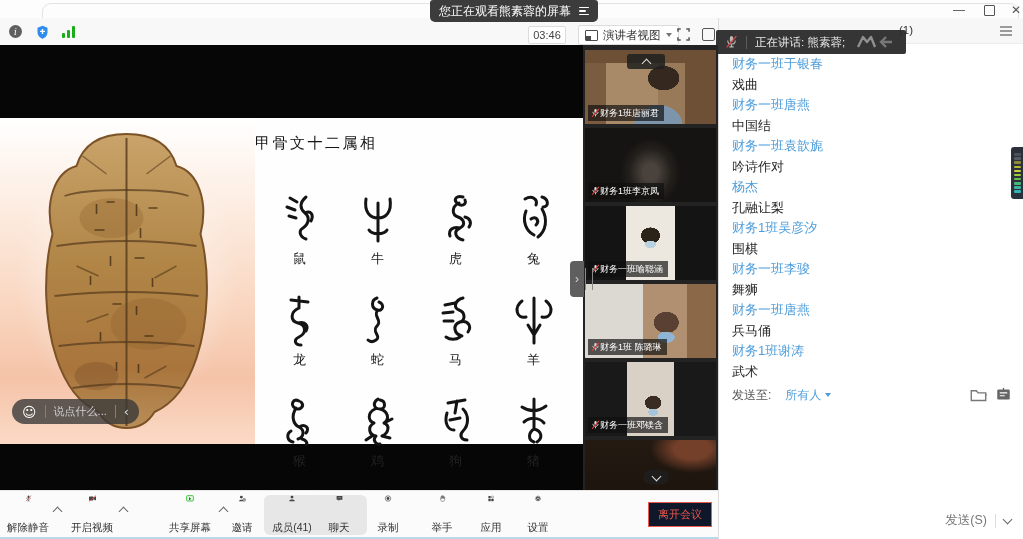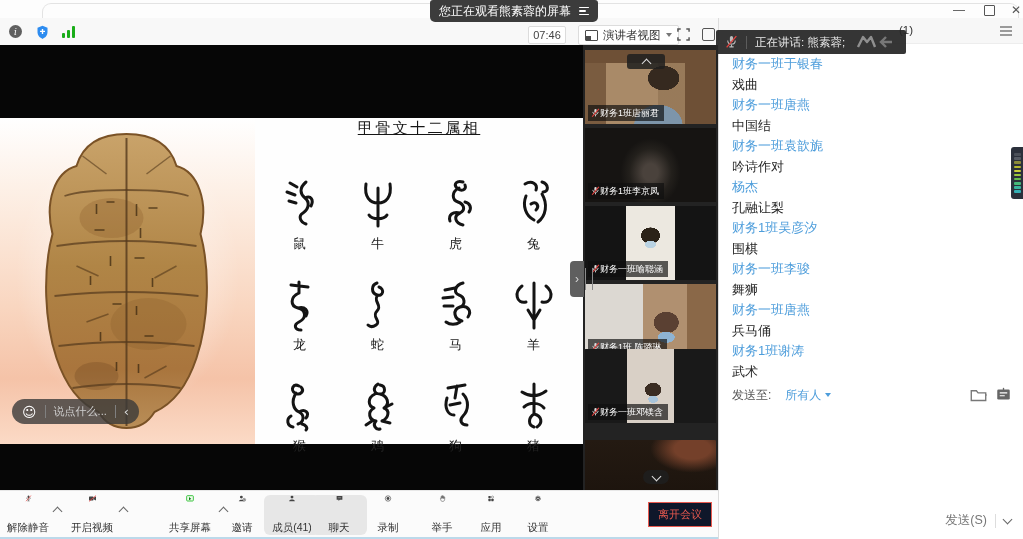--- a/index.html
+++ b/index.html
@@ -35,21 +35,21 @@
   #speak-ovl{left:716px;top:30px;height:24px;background:rgba(38,38,38,.93);border-radius:2px;z-index:55;
     display:flex;align-items:center;padding:0 9px;color:#e9e9e9;font-size:11.5px;}
   #speak-ovl .sep{width:1px;height:13px;background:#5c5c5c;margin:0 8px;}
   
   #stage{left:0;top:45px;width:583px;height:445px;background:#060606;overflow:hidden;}
   #slide{left:0;top:73px;width:583px;height:326px;}
   #slide-left{left:0;top:0;width:255px;height:326px;
     background:radial-gradient(ellipse 160px 200px at 50% 48%, rgba(255,255,255,.75), rgba(255,255,255,0) 70%),
     linear-gradient(180deg,#ffffff 0%,#fdf0e6 22%,#f9d6c0 58%,#f5c3a8 80%,#fbdac6 100%);}
   #slide-right{left:255px;top:0;width:328px;height:326px;background:#fefefe;}
-  #slide-title{width:100%;text-align:center;padding-top:1px;font-size:15px;color:#151515;letter-spacing:2.5px;text-decoration:underline;}
+  #slide-title{width:100%;text-align:left;padding-top:16px;font-size:15px;color:#151515;letter-spacing:2.5px;}
   #zgrid{display:grid;grid-template-columns:repeat(4,78px);padding:14px 0 0 6px;}
   .zcell{height:101px;display:flex;flex-direction:column;align-items:center;justify-content:flex-end;}
   .zcell svg{stroke:#141414;fill:none;stroke-width:3;stroke-linecap:round;stroke-linejoin:round;}
   .zlabel{font-size:13px;color:#222;margin-top:2px;letter-spacing:1px;}
   
   #say-bubble{left:12px;top:399px;height:25px;background:rgba(58,58,58,.8);border-radius:13px;z-index:20;
     display:flex;align-items:center;padding:0 10px;gap:8px;color:#ddd;}
   #say-bubble .sep{width:1px;height:13px;background:#808080;}
   #say-text{font-size:11px;color:#cfcfcf;}
   #say-emoji{font-size:14px;color:#fff;font-family:"DejaVu Sans",sans-serif;}
@@ -151,21 +151,21 @@
 <div class="info-ic abs">i</div>
 <svg id="shield-ic" class="abs" width="15" height="16" viewBox="0 0 24 24">
   <path d="M12 2 L20 5 V12 C20 18 16 21 12 23 C8 21 4 18 4 12 V5 Z" fill="#2d8cf0"></path>
   <path d="M12 7 V15 M8 11 H16" stroke="#fff" stroke-width="2.2"></path>
 </svg>
 <div id="signal-ic" class="abs">
   <i style="height:5px"></i>
     <i style="height:8px"></i>
     <i style="height:12px"></i>
 </div>
-<div id="time-box" class="abs">07:46</div>
+<div id="time-box" class="abs">03:46</div>
 <div id="view-btn" class="abs">
   <span class="layout-ic"></span>
   <span>演讲者视图</span>
   <span class="caret-down"></span>
 </div>
 <svg id="fs-ic" class="abs" width="13" height="13" viewBox="0 0 14 14">
   <path d="M1 4 V1 H4 M10 1 H13 V4 M13 10 V13 H10 M4 13 H1 V10" fill="none" stroke="#555" stroke-width="1.6"></path>
 </svg>
 <div id="sq-ic" class="abs"></div>
 
@@ -337,21 +337,21 @@
     <div class="scene s3"></div>
     <div class="vlabel">
       <svg width="9" height="10" viewBox="0 0 24 26">
           <rect x="9" y="2" width="6" height="11" rx="3" fill="#ddd"></rect>
           <path d="M5 10 c0 9 14 9 14 0 M12 18 v4" stroke="#ddd" stroke-width="2.4" fill="none"></path>
           <line x1="3" y1="23" x2="21" y2="2" stroke="#e64340" stroke-width="3"></line>
         </svg>
       <span>财务1班 陈璐琳</span>
     </div>
   </div>
-  <div class="thumb abs" style="top:304px">
+  <div class="thumb abs" style="top:317px">
     <div class="scene s4"></div>
     <div class="vlabel">
       <svg width="9" height="10" viewBox="0 0 24 26">
           <rect x="9" y="2" width="6" height="11" rx="3" fill="#ddd"></rect>
           <path d="M5 10 c0 9 14 9 14 0 M12 18 v4" stroke="#ddd" stroke-width="2.4" fill="none"></path>
           <line x1="3" y1="23" x2="21" y2="2" stroke="#e64340" stroke-width="3"></line>
         </svg>
       <span>财务一班邓镁含</span>
     </div>
   </div>

